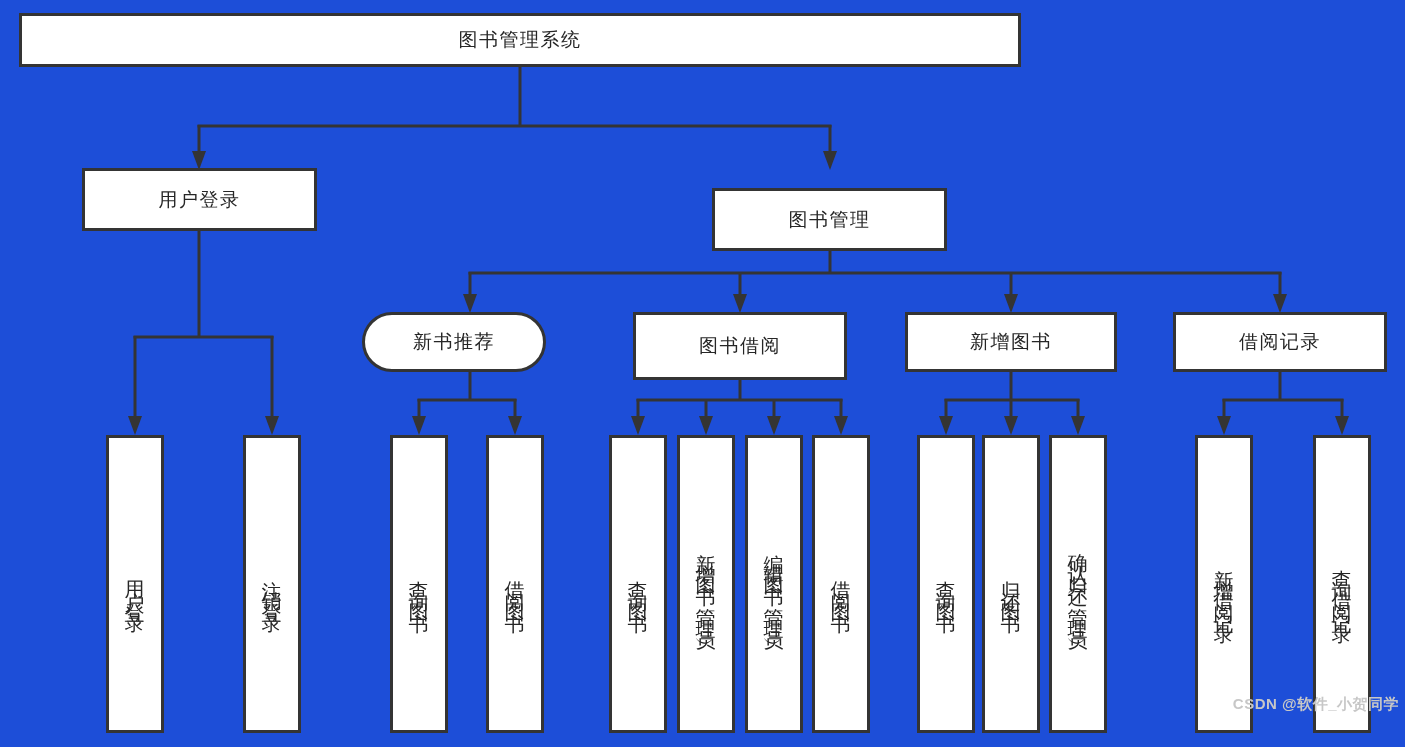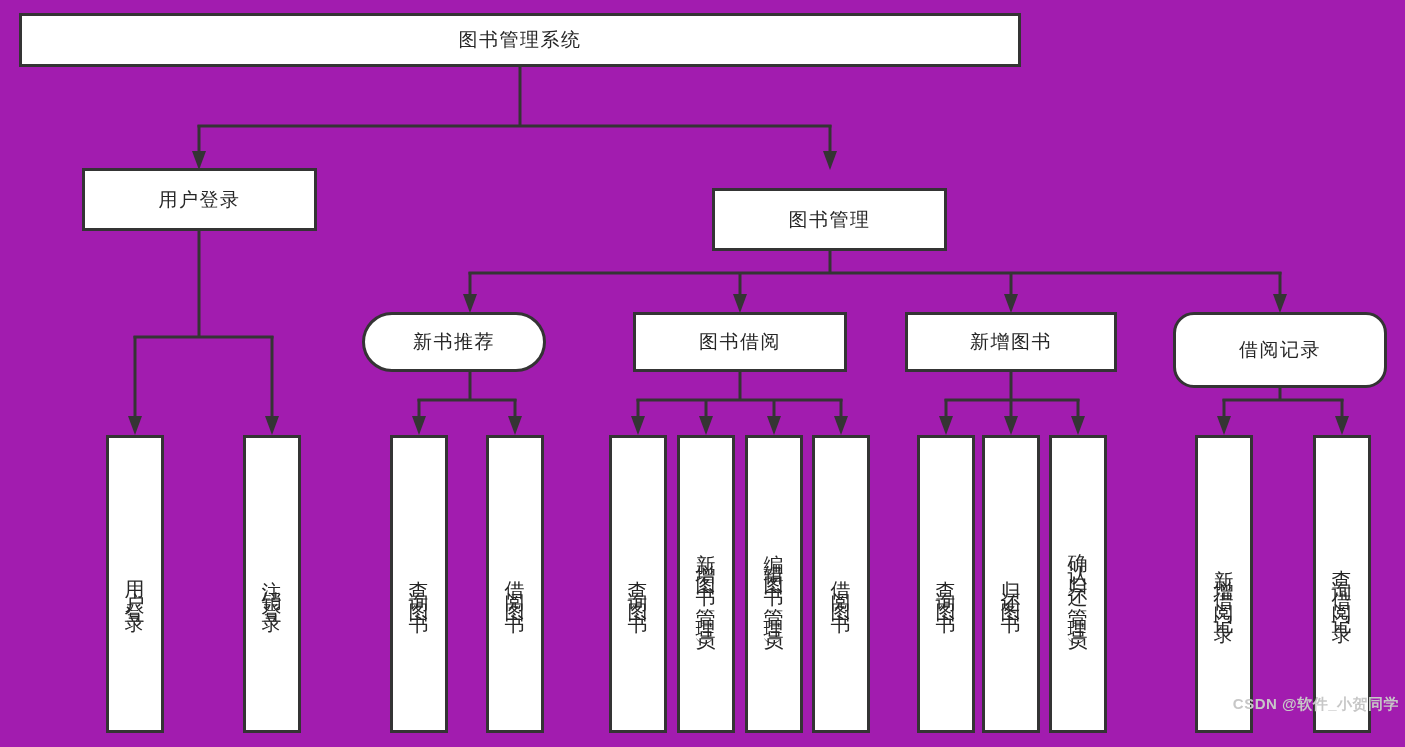--- a/index.html
+++ b/index.html
@@ -1,18 +1,18 @@
 <!DOCTYPE html>
 <html><head>
 <meta charset="utf-8">
 <style>
   html,body { margin:0; padding:0; background:#ffffff; }
   .stage {
     position:relative; width:1405px; height:747px;
-    background:#a21caf; overflow:hidden;
+    background:#1d4ed8; overflow:hidden;
     font-family:"Liberation Sans", sans-serif;
   }
   .connectors { position:absolute; left:0; top:0; z-index:1; }
   .node {
     position:absolute; z-index:2; box-sizing:border-box;
     border:3px solid #343434; background:#ffffff;
     display:flex; align-items:center; justify-content:center;
     color:#262626;
   }
   .h-node { font-size:19px; letter-spacing:1.5px; }
@@ -98,23 +98,23 @@
       <polygon points="1335,416 1349,416 1342,435"></polygon>
     </g>
   </svg>
 
   <div class="node h-node" style="left:19px; top:13px; width:1002px; height:54px;">图书管理系统</div>
 
   <div class="node h-node" style="left:82px; top:168px; width:235px; height:63px;">用户登录</div>
   <div class="node h-node" style="left:712px; top:168px; width:235px; height:63px;margin-top:20px;">图书管理</div>
 
   <div class="node h-node" style="left:362px; top:312px; width:184px; height:60px;border-radius:30px;">新书推荐</div>
-  <div class="node h-node" style="left:633px; top:312px; width:214px; height:60px;">图书借阅</div>
+  <div class="node h-node" style="left:633px; top:312px; width:214px; height:68px;">图书借阅</div>
   <div class="node h-node" style="left:905px; top:312px; width:212px; height:60px;">新增图书</div>
-  <div class="node h-node" style="left:1173px; top:312px; width:214px; height:76px;border-radius:21px;">借阅记录</div>
+  <div class="node h-node" style="left:1173px; top:312px; width:214px; height:60px;">借阅记录</div>
 
   <div class="node v-node" style="left:106px; top:435px; width:58px; height:298px;">用户登录</div>
   <div class="node v-node" style="left:243px; top:435px; width:58px; height:298px;">注销登录</div>
 
   <div class="node v-node" style="left:390px; top:435px; width:58px; height:298px;">查询图书</div>
   <div class="node v-node" style="left:486px; top:435px; width:58px; height:298px;">借阅图书</div>
 
   <div class="node v-node" style="left:609px; top:435px; width:58px; height:298px;">查询图书</div>
   <div class="node v-node" style="left:677px; top:435px; width:58px; height:298px;">新增图书（管理员）</div>
   <div class="node v-node" style="left:745px; top:435px; width:58px; height:298px;">编辑图书（管理员）</div>

